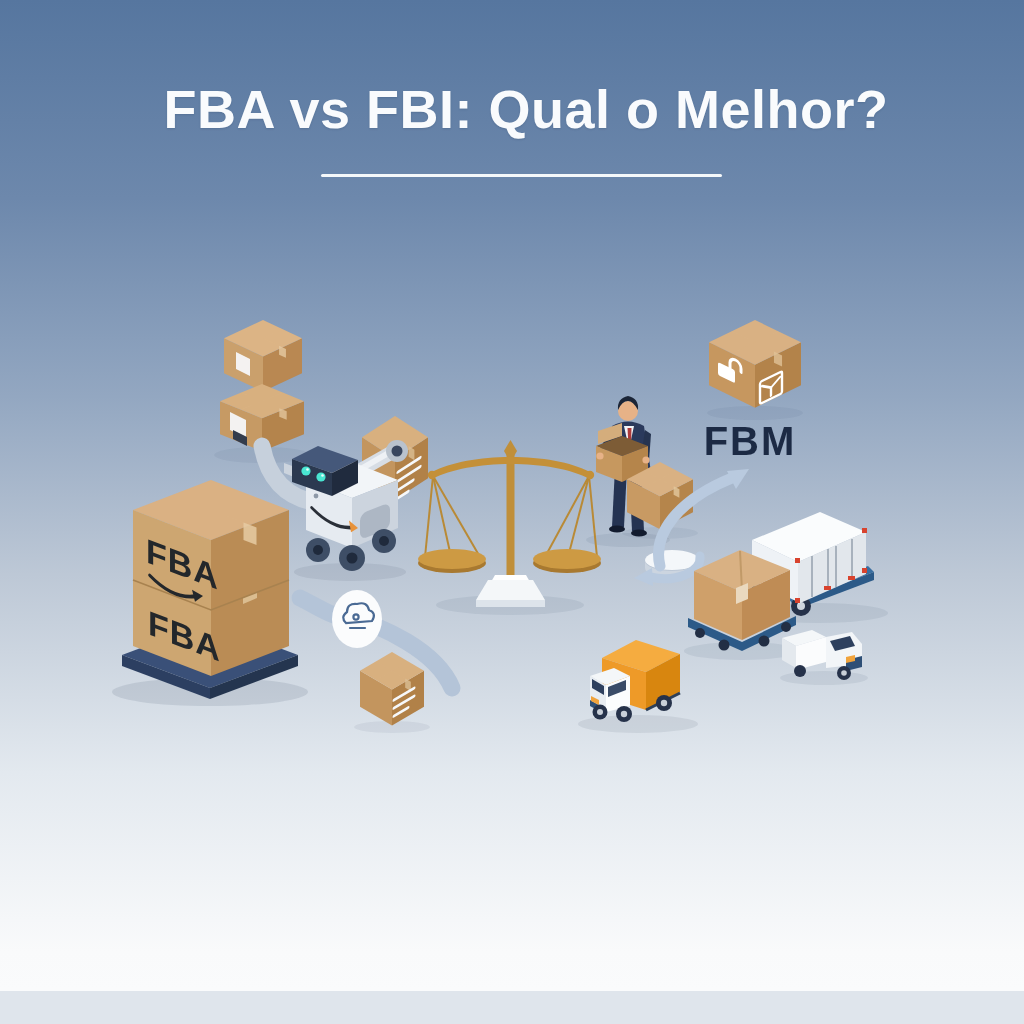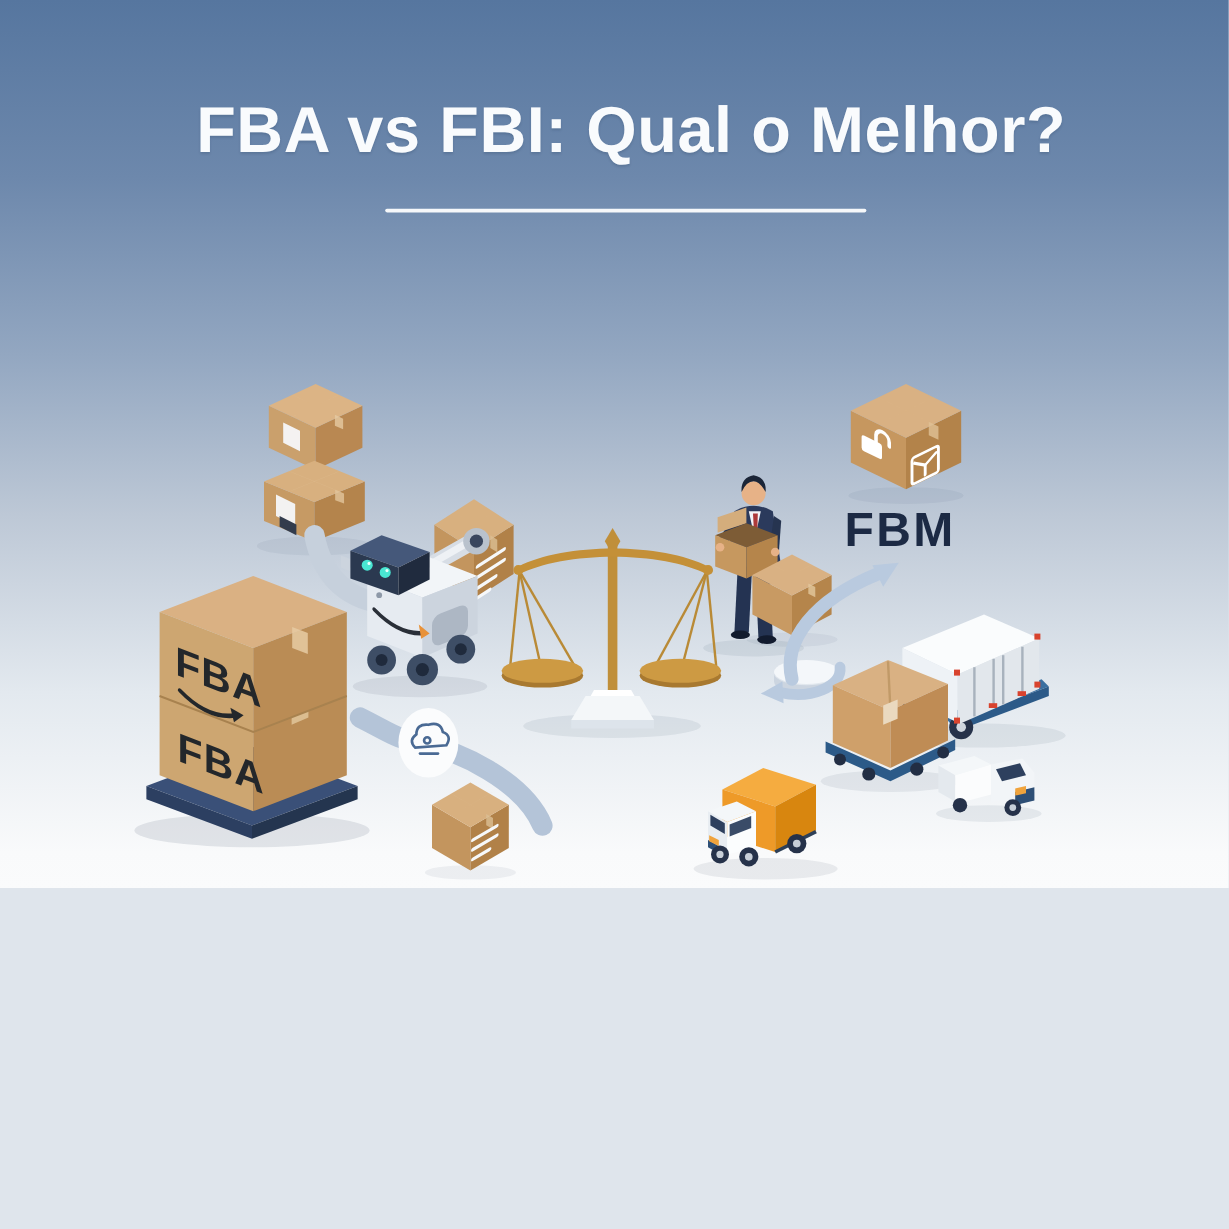--- a/index.html
+++ b/index.html
@@ -1,17 +1,17 @@
 <!DOCTYPE html>
 <html><head>
 <meta charset="utf-8">
 <style>
   html,body{margin:0;padding:0;background:#dfe5ec;}
   .canvas{
-    position:relative;width:1024px;height:740px;overflow:hidden;
+    position:relative;width:1024px;height:991px;overflow:hidden;
     background:linear-gradient(180deg,#56769f 0%,#6d88ac 20%,#93a7c1 40%,#bdc8d6 58%,#e3e9ef 78%,#f9fafb 96%,#fafbfc 100%);
     font-family:"Liberation Sans",sans-serif;
   }
   .title{
     position:absolute;top:78px;left:0;width:1024px;text-align:center;
     transform:translateX(14px);
     font-size:54px;font-weight:600;letter-spacing:.5px;color:#f9fbfd;
     text-shadow:0 1px 2px rgba(30,50,80,.18);
   }
   .divider{

